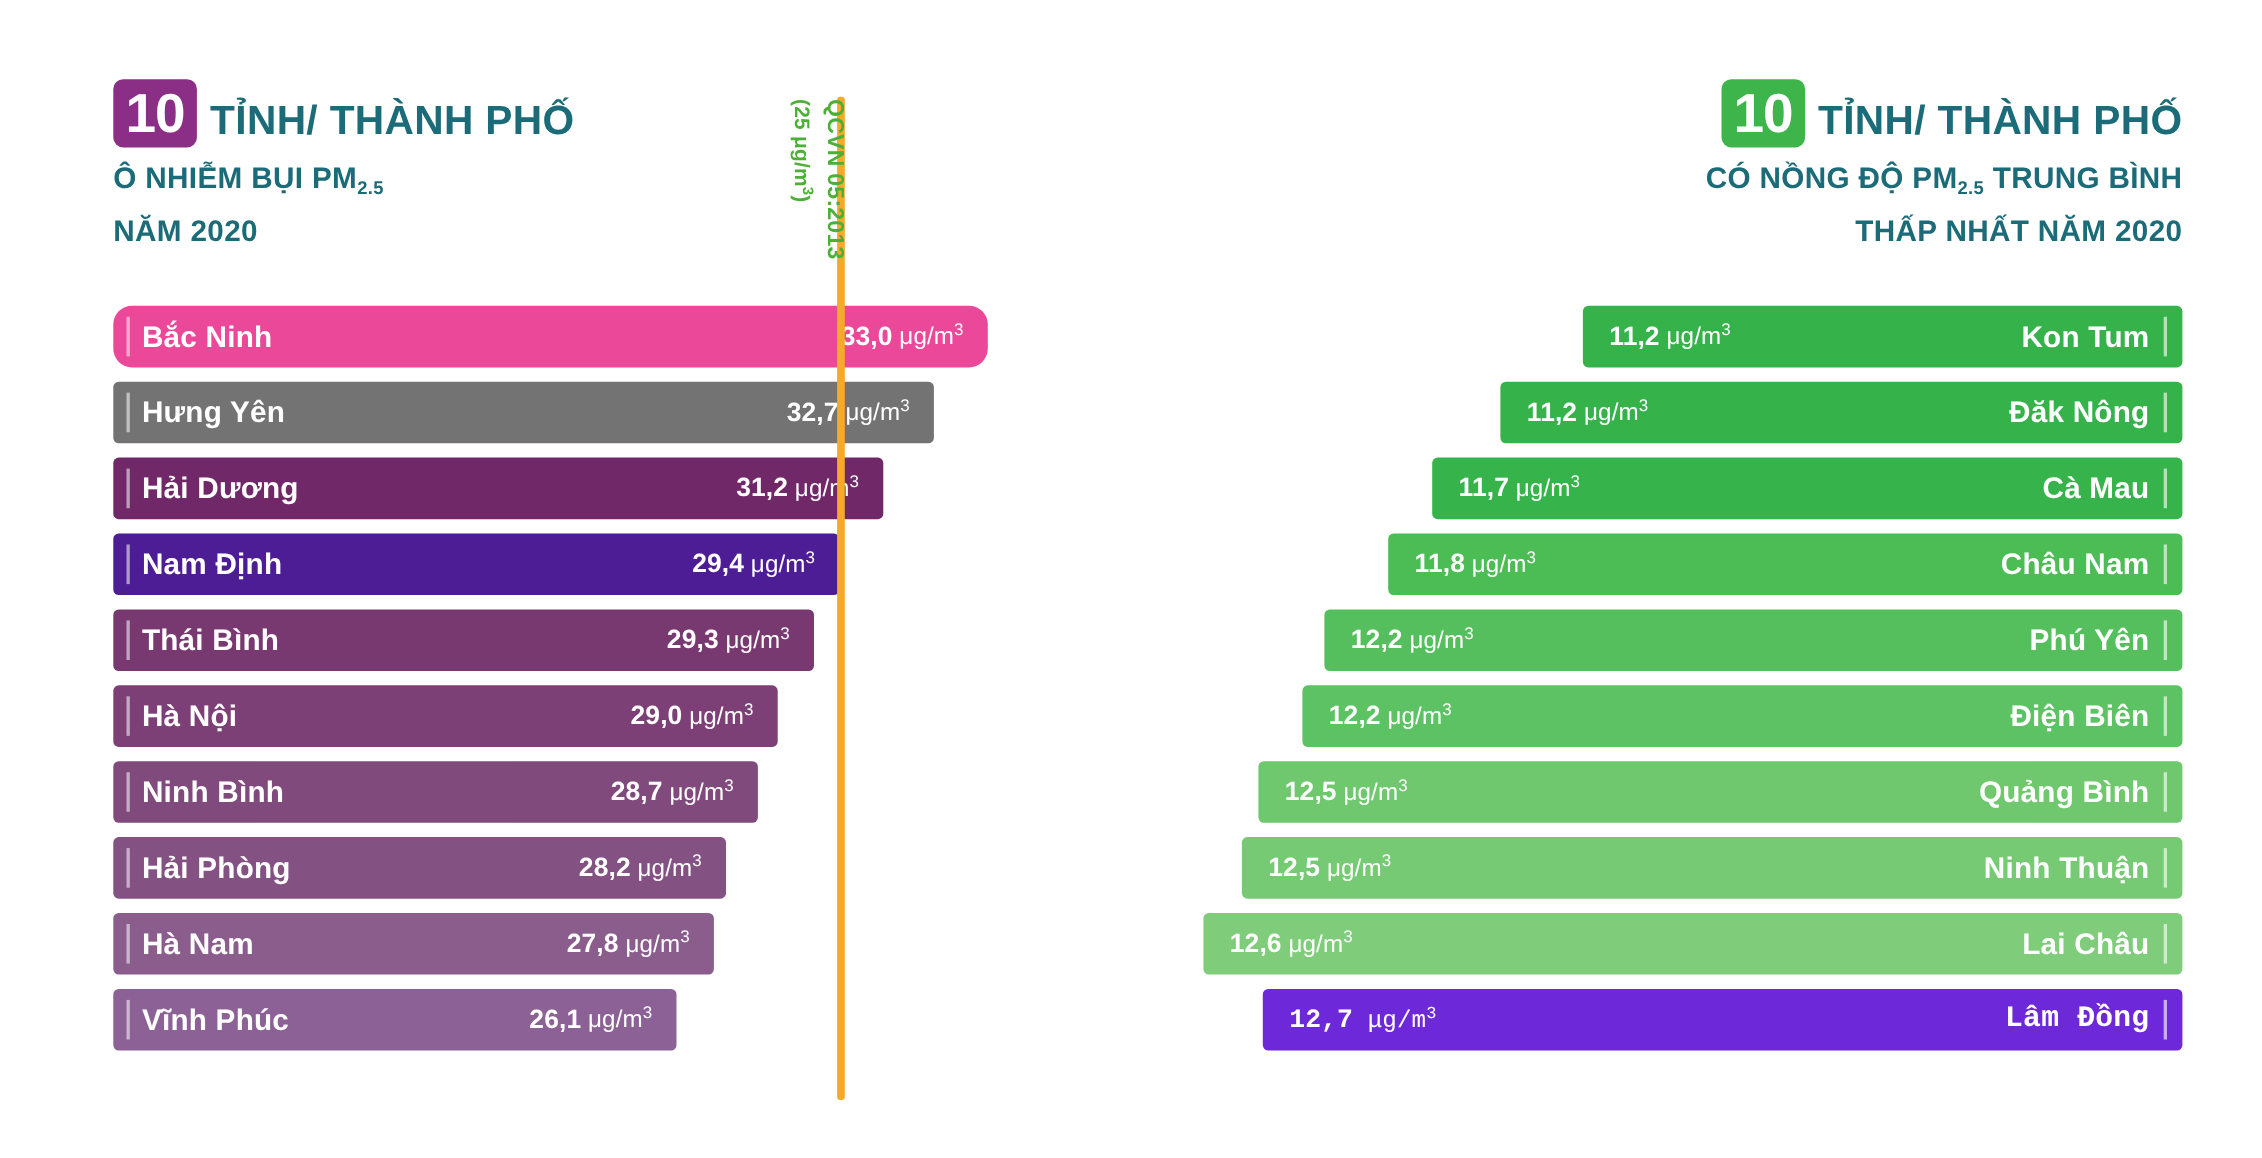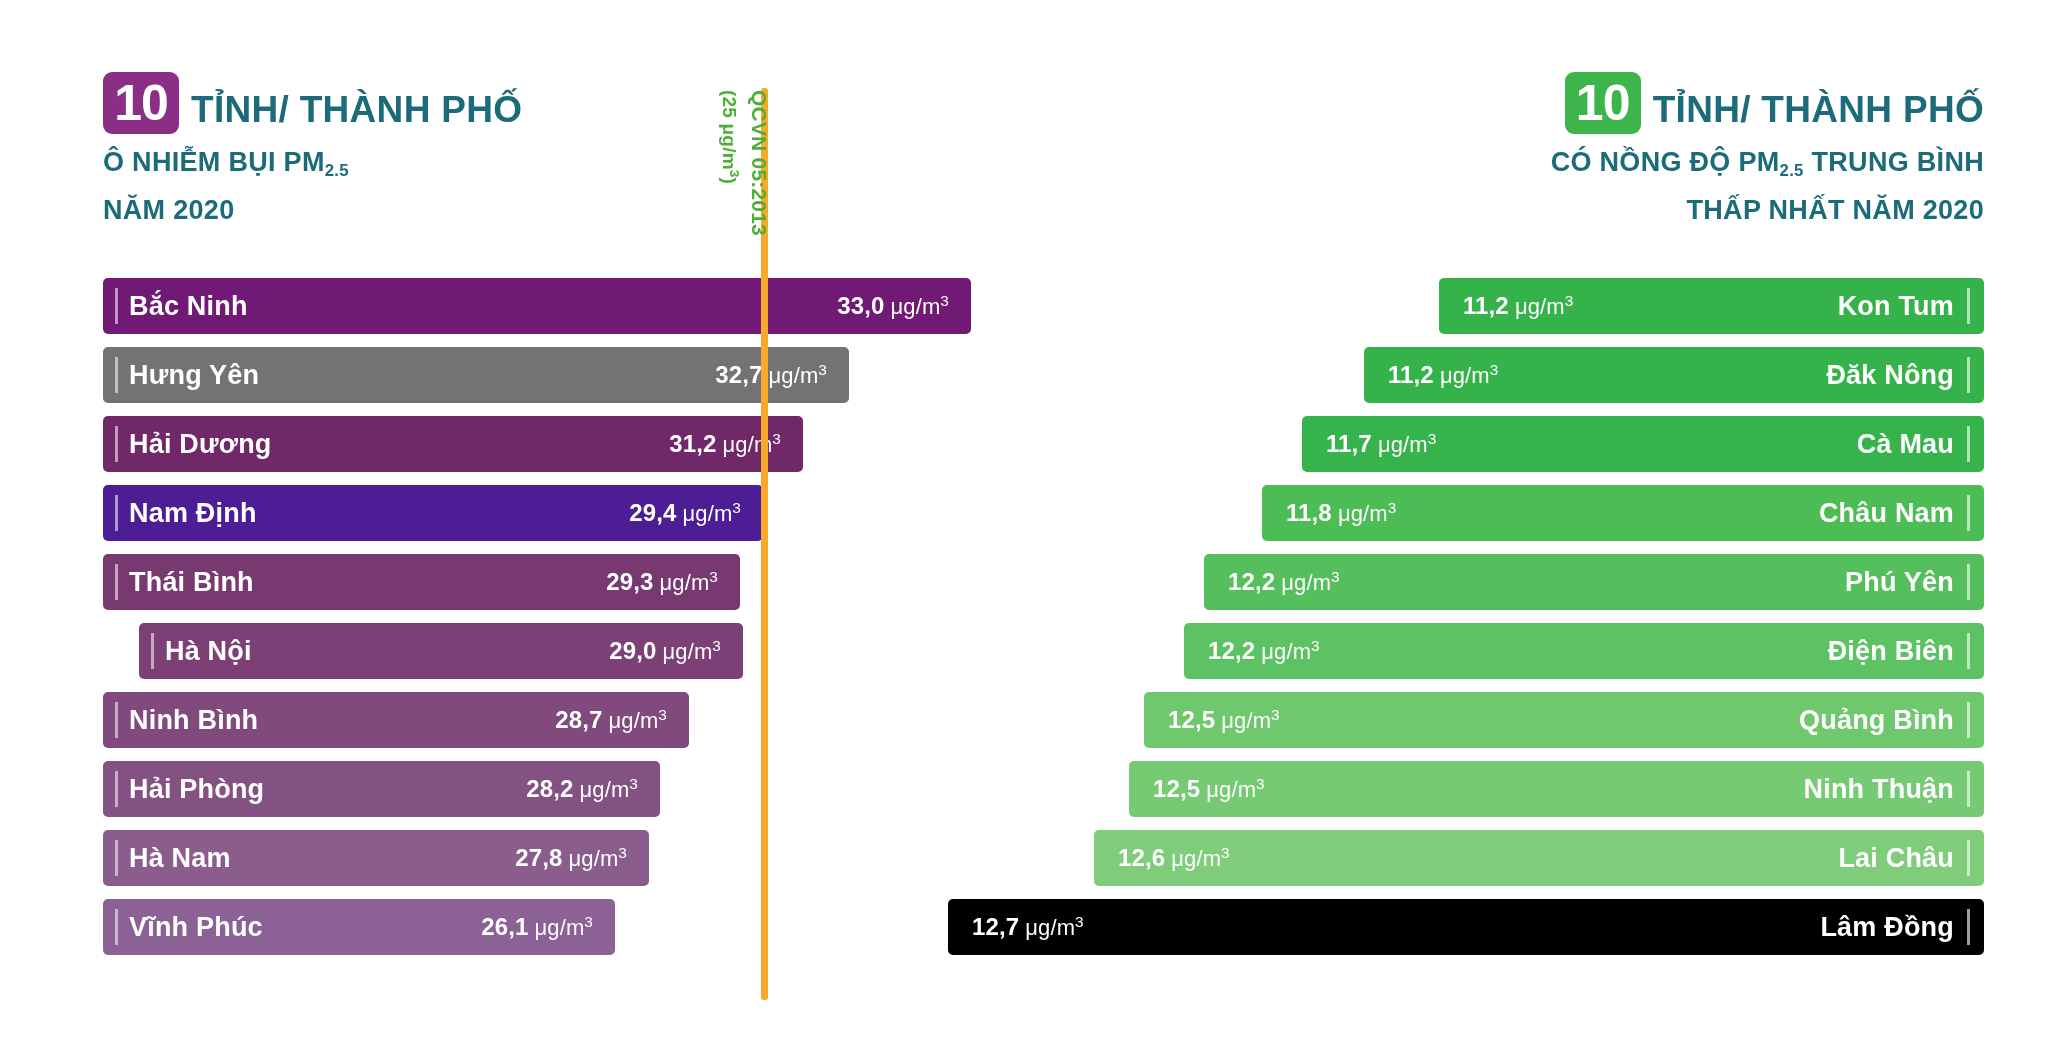--- a/index.html
+++ b/index.html
@@ -112,21 +112,21 @@
       <span class="badge-text">TỈNH/ THÀNH PHỐ</span>
     </div>
     <div class="head-line">
       <span>Ô NHIỄM BỤI PM</span><sub>2.5</sub>
     </div>
     <div class="head-line">NĂM 2020</div>
   </div>
 
   <div class="bars" id="bars-left">
       <div class="row">
-        <div class="bar purple" style="width: 868px; background: #701a75;">
+        <div class="bar purple" style="width: 795px; background: #ec4899; border-radius: 17px;">
           <span class="name">Bắc Ninh</span>
           <span class="val">33,0<span class="unit">&nbsp;μg/m<sup>3</sup></span></span>
         </div>
       </div>
       <div class="row">
         <div class="bar purple" style="width: 746px; background: #737373;">
           <span class="name">Hưng Yên</span>
           <span class="val">32,7<span class="unit">&nbsp;μg/m<sup>3</sup></span></span>
         </div>
       </div>
@@ -142,21 +142,21 @@
           <span class="val">29,4<span class="unit">&nbsp;μg/m<sup>3</sup></span></span>
         </div>
       </div>
       <div class="row">
         <div class="bar purple" style="width: 637px; background: rgb(120, 56, 112);">
           <span class="name">Thái Bình</span>
           <span class="val">29,3<span class="unit">&nbsp;μg/m<sup>3</sup></span></span>
         </div>
       </div>
       <div class="row">
-        <div class="bar purple" style="width: 604px; background: rgb(124, 64, 118); margin-left: 36px;">
+        <div class="bar purple" style="width: 604px; background: rgb(124, 64, 118);">
           <span class="name">Hà Nội</span>
           <span class="val">29,0<span class="unit">&nbsp;μg/m<sup>3</sup></span></span>
         </div>
       </div>
       <div class="row">
         <div class="bar purple" style="width: 586px; background: rgb(128, 74, 124);">
           <span class="name">Ninh Bình</span>
           <span class="val">28,7<span class="unit">&nbsp;μg/m<sup>3</sup></span></span>
         </div>
       </div>
@@ -249,19 +249,19 @@
           <span class="name">Ninh Thuận</span>
         </div>
       </div>
       <div class="row">
         <div class="bar green" style="width: 890px; background: rgb(127, 204, 123);">
           <span class="val">12,6<span class="unit">&nbsp;μg/m<sup>3</sup></span></span>
           <span class="name">Lai Châu</span>
         </div>
       </div>
       <div class="row">
-        <div class="bar green" style="width: 1036px; background: #000000;">
+        <div class="bar green" style="width: 836px; background: #6d28d9; font-family: Liberation Mono, monospace;">
           <span class="val">12,7<span class="unit">&nbsp;μg/m<sup>3</sup></span></span>
           <span class="name">Lâm Đồng</span>
         </div>
       </div>
     </div>
 </div>
 
 </body></html>

